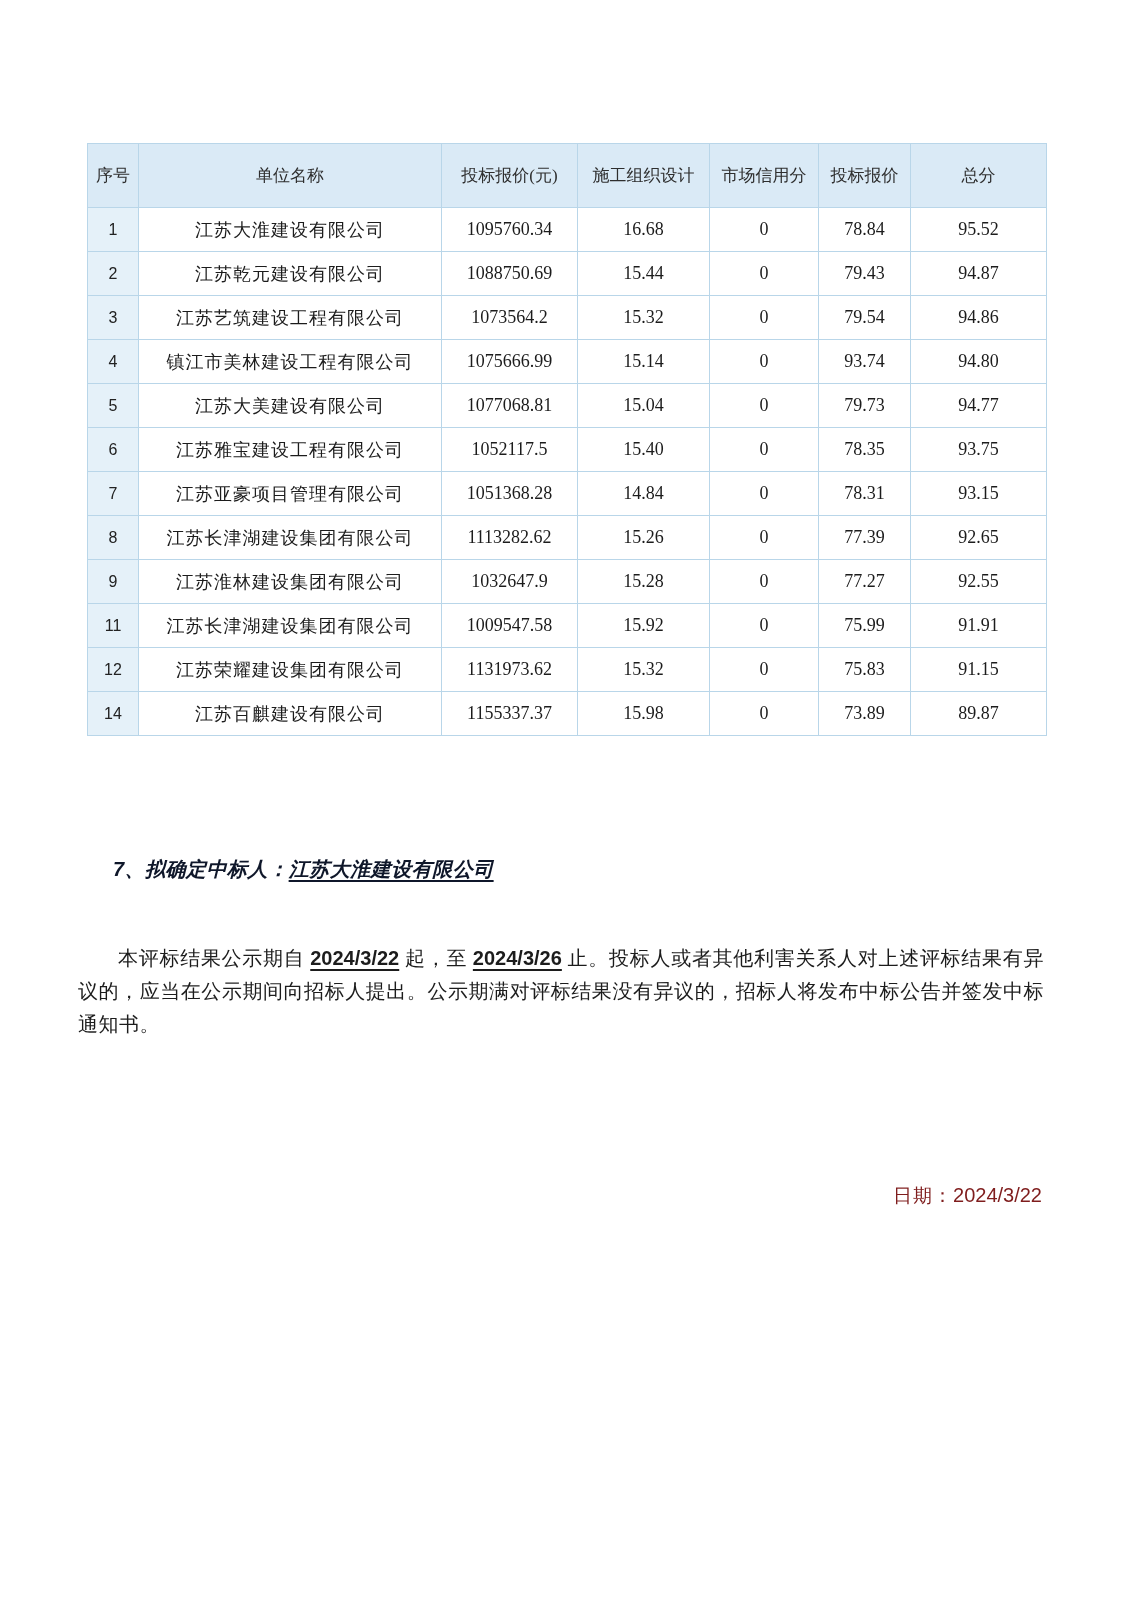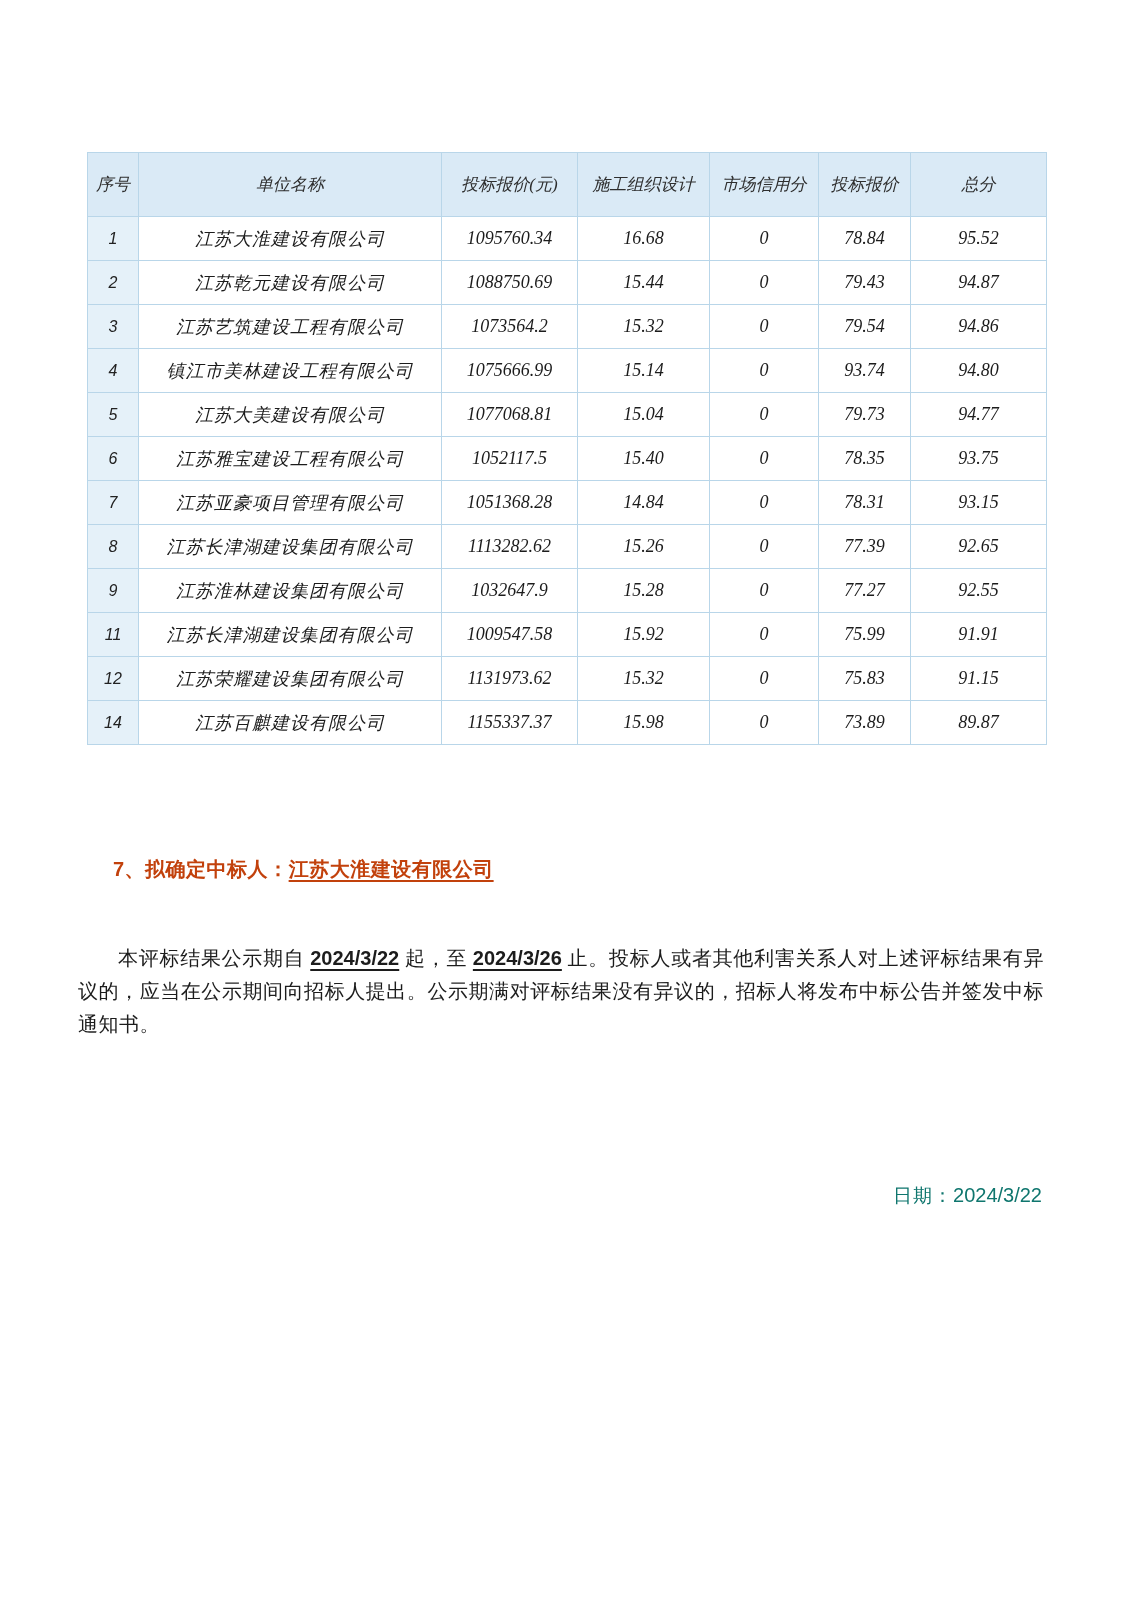--- a/index.html
+++ b/index.html
@@ -8,23 +8,23 @@
     width: 1131px; height: 1600px;
     font-family: "Liberation Serif", "DejaVu Serif", serif;
     color: #1c1c1c;
     position: relative;
     overflow: hidden;
   }
   .page { position: absolute; inset: 0; background: #ffffff; }
 
   
   table.results {
-    position: absolute; top: 152px; left: 87px;
+    position: absolute; top: 143px; left: 87px;
     width: 959px;
-    border-collapse: collapse; table-layout: fixed; font-style: italic;
+    border-collapse: collapse; table-layout: fixed;
   }
   table.results th, table.results td {
     border: 1px solid #b9d6e9;
     text-align: center; vertical-align: middle;
     overflow: hidden; white-space: nowrap;
   }
   table.results thead th {
     height: 64px;
     background: #daeaf6;
     font-weight: 400;
@@ -50,22 +50,23 @@
   .c3 { width: 136px; }
   .c4 { width: 132px; }
   .c5 { width: 109px; }
   .c6 { width: 92px; }
   .c7 { width: 136px; }
 
   
   .award {
     position: absolute; top: 856px; left: 113px;
     font-family: "Liberation Sans", "DejaVu Sans", sans-serif;
-    font-weight: 700; font-size: 20px; color: #c2410c;
+    font-weight: 700; font-size: 20px; color: #0f172a;
     letter-spacing: 0.5px;
+    font-style: italic;
   }
   .award .winner {
     text-decoration: underline;
     text-underline-offset: 4px;
     text-decoration-thickness: 2px;
   }
 
   
   .notice {
     position: absolute; top: 942px; left: 78px;
@@ -85,21 +86,21 @@
     letter-spacing: 0;
   }
 
   
   .sig-company {
     position: absolute; top: 1142px; right: 101px;
     font-size: 19px; color: #3c3c3c; letter-spacing: 2px;
   }
   .sig-date {
     position: absolute; top: 1183px; right: 89px;
-    font-size: 19px; color: #0f766e; letter-spacing: 1px;
+    font-size: 19px; color: #7f1d1d; letter-spacing: 1px;
   }
   .sig-date .num {
     font-family: "Liberation Sans", "DejaVu Sans", sans-serif;
     font-size: 20px; letter-spacing: 0;
   }
 </style>
 </head>
 <body>
 
 <div class="page">

